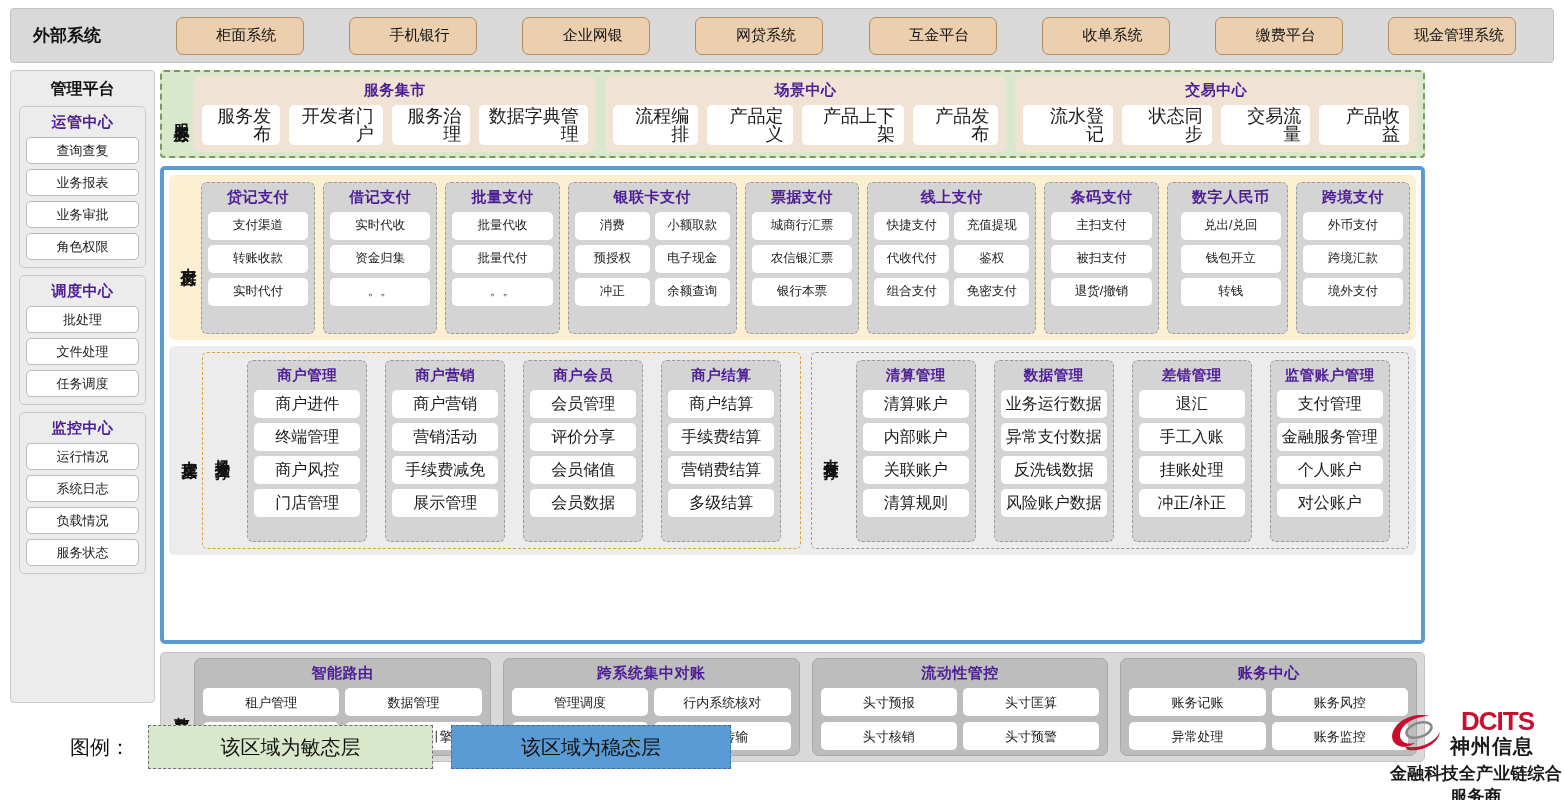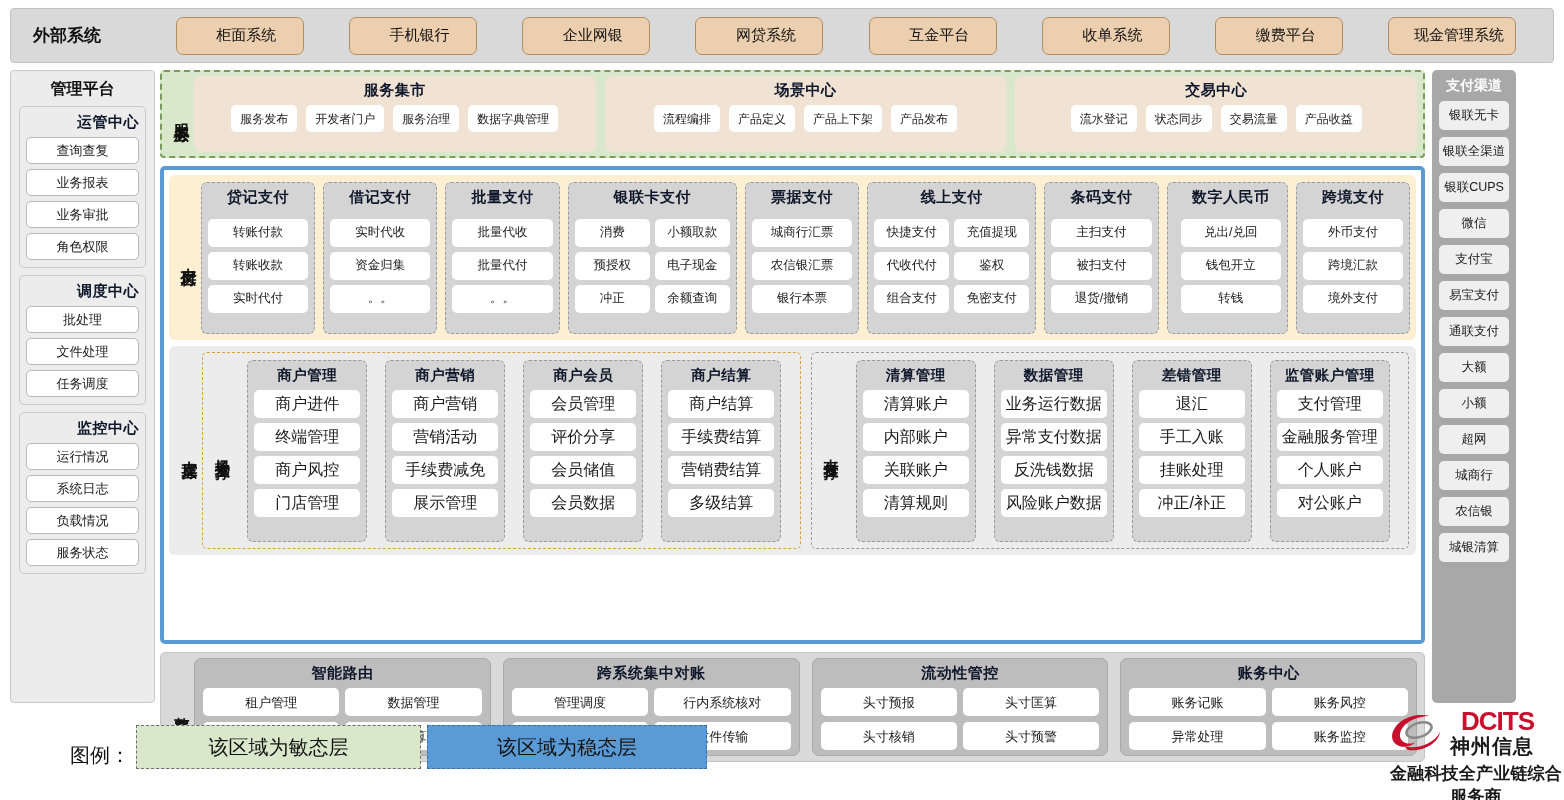--- a/index.html
+++ b/index.html
@@ -13,21 +13,21 @@
   .page{position:relative;width:1564px;height:800px;}
 
   
   .chip{
     background:#ffffff;border:1px solid #b9b9b9;border-radius:5px;
     display:flex;align-items:center;justify-content:center;
     font-size:13px;line-height:1;color:#1a1a1a;text-align:center;
     box-sizing:border-box;
   }
   .grp-title{
-    font-weight:bold;font-size:15px;text-align:right;color:#0f172a;
+    font-weight:bold;font-size:15px;text-align:center;color:#4c1d95;
     letter-spacing:.5px;
     font-family:Liberation Serif, serif;
   }
 
   
   .external{
     position:absolute;left:10px;top:8px;width:1544px;height:55px;
     background:#d9d9d9;border:1px solid #c2c2c2;border-radius:4px;
     display:flex;align-items:center;box-sizing:border-box;
   }
@@ -88,40 +88,40 @@
     flex:none;
   }
   .svc-cols{flex:1;display:flex;gap:9px;height:100%;align-items:center;}
   .svc-card{
     flex:1;height:76px;background:#f0e3d4;border-radius:7px;
     box-sizing:border-box;padding:3px 8px 6px;
     display:flex;flex-direction:column;align-items:center;
   }
   .svc-card .grp-title{margin:2px 0 5px;font-size:15px;}
   .svc-items{display:flex;gap:9px;justify-content:center;width:100%;}
-  .svc-items .chip{height:27px;padding:0 9px;border:none;border-radius:5px;font-size:12px;text-align:right;}
+  .svc-items .chip{height:40px;padding:0 9px;border:none;border-radius:5px;font-size:18px;text-align:right;}
 
   
   .stable{
     position:absolute;left:0;top:96px;width:1265px;height:478px;
     background:#ffffff;border:4px solid #5b9bd5;border-radius:5px;
     box-sizing:border-box;padding:5px;
   }
 
   
   .pay-layer{
     height:165px;background:#fdf0d2;border-radius:6px;
     box-sizing:border-box;display:flex;align-items:center;padding:4px 6px;
   }
   .pay-cols{flex:1;display:flex;gap:8px;height:100%;align-items:center;}
   .pay-card{
     height:152px;background:#d4d4d4;border:1px dashed #9a9a9a;border-radius:6px;
     box-sizing:border-box;padding:3px 6px 6px;display:flex;flex-direction:column;align-items:center;
   }
-  .pay-card .grp-title{margin:2px 0 12px;}
+  .pay-card .grp-title{margin:2px 0 5px;}
   .pay-items{display:flex;flex-direction:column;gap:5px;width:100%;}
   .pay-items.two{display:grid;grid-template-columns:1fr 1fr;gap:5px;}
   .pay-card .chip{height:28px;border:none;border-radius:5px;font-size:12.5px;padding:0 6px;}
 
   
   .sup-layer{
     margin-top:6px;height:209px;background:#ececec;border-radius:6px;
     box-sizing:border-box;display:flex;align-items:center;padding:5px 7px;
   }
   .sup-cols{flex:1;display:flex;gap:10px;height:100%;align-items:center;}
@@ -151,21 +151,21 @@
   .int-cols{flex:1;display:flex;gap:12px;height:100%;align-items:center;}
   .int-card{
     flex:1;height:98px;background:#bdbdbd;border:1px solid #a9a9a9;border-radius:7px;
     box-sizing:border-box;padding:3px 8px 6px;display:flex;flex-direction:column;align-items:center;
   }
   .int-card .grp-title{margin:2px 0 5px;font-size:15px;}
   .int-grid{display:grid;grid-template-columns:1fr 1fr;gap:6px;width:100%;}
   .int-grid .chip{height:28px;border:none;border-radius:5px;font-size:13px;}
 
   
-  .legend{position:absolute;left:70px;top:725px;display:flex;align-items:flex-end;gap:6px;}
+  .legend{position:absolute;left:70px;top:725px;display:flex;align-items:center;gap:18px;}
   .legend-label{font-size:20px;font-weight:normal;}
   .legend-box{
     height:44px;display:flex;align-items:center;justify-content:center;
     font-size:20px;box-sizing:border-box;padding:0 22px;
   }
   .legend-agile{background:#d9e8cb;border:1px dashed #6f6f6f;width:285px;}
   .legend-stable{background:#5b9bd5;border:1px dashed #3a6ea5;width:280px;}
 
   
   .logo{position:absolute;left:1388px;top:708px;width:176px;height:86px;}
@@ -213,38 +213,20 @@
         <div class="mgmt-box">
           <div class="grp-title">监控中心</div>
           <div class="chip">运行情况</div>
           <div class="chip">系统日志</div>
           <div class="chip">负载情况</div>
           <div class="chip">服务状态</div>
         </div>
       </div>
   </div>
 
-  <div class="channel">
-    <div class="channel-title">支付渠道</div>
-    <div id="channel-items">
-        <div class="chip">银联无卡</div>
-        <div class="chip">银联全渠道</div>
-        <div class="chip">银联CUPS</div>
-        <div class="chip">微信</div>
-        <div class="chip">支付宝</div>
-        <div class="chip">易宝支付</div>
-        <div class="chip">通联支付</div>
-        <div class="chip">大额</div>
-        <div class="chip">小额</div>
-        <div class="chip">超网</div>
-        <div class="chip">城商行</div>
-        <div class="chip">农信银</div>
-        <div class="chip">城银清算</div>
-      </div>
-  </div>
 
   <div class="center">
 
     <div class="svc-layer">
       <div class="vlabel" style="height:76px;width:26px;">服务层</div>
       <div class="svc-cols" id="svc-cols">
           <div class="svc-card">
             <div class="grp-title">服务集市</div>
             <div class="svc-items">
               <div class="chip">服务发布</div>
@@ -275,21 +257,21 @@
     </div>
 
     <div class="stable">
 
       <div class="pay-layer">
         <div class="vlabel" style="height:110px;width:26px;">支付层</div>
         <div class="pay-cols" id="pay-cols">
             <div class="pay-card" style="flex: 1 1 0%;">
               <div class="grp-title">贷记支付</div>
               <div class="pay-items">
-                <div class="chip">转账付款</div>
+                <div class="chip">支付渠道</div>
                 <div class="chip">转账收款</div>
                 <div class="chip">实时代付</div>
               </div>
             </div>
             <div class="pay-card" style="flex: 1 1 0%;">
               <div class="grp-title">借记支付</div>
               <div class="pay-items">
                 <div class="chip">实时代收</div>
                 <div class="chip">资金归集</div>
                 <div class="chip">。。</div>

